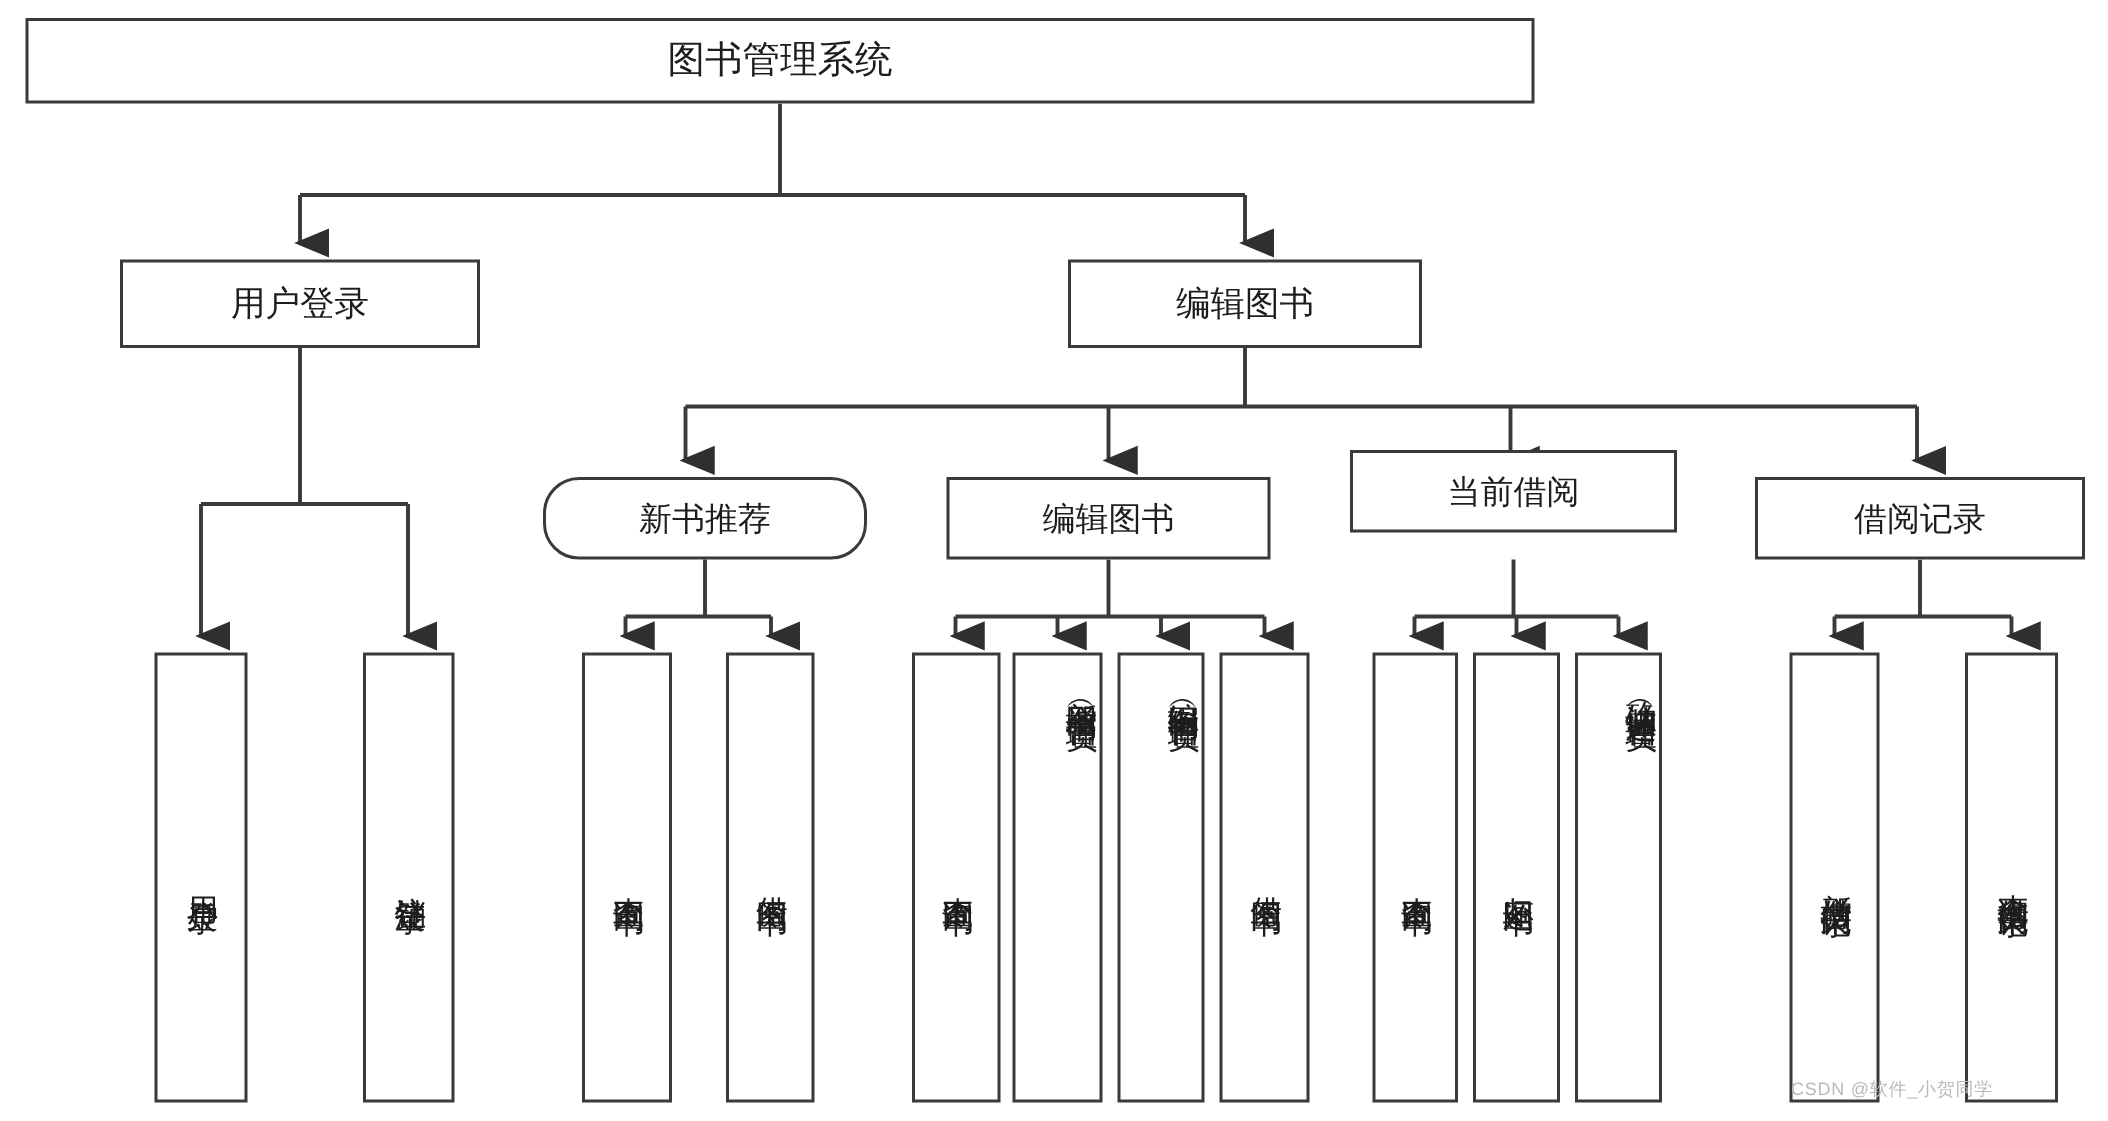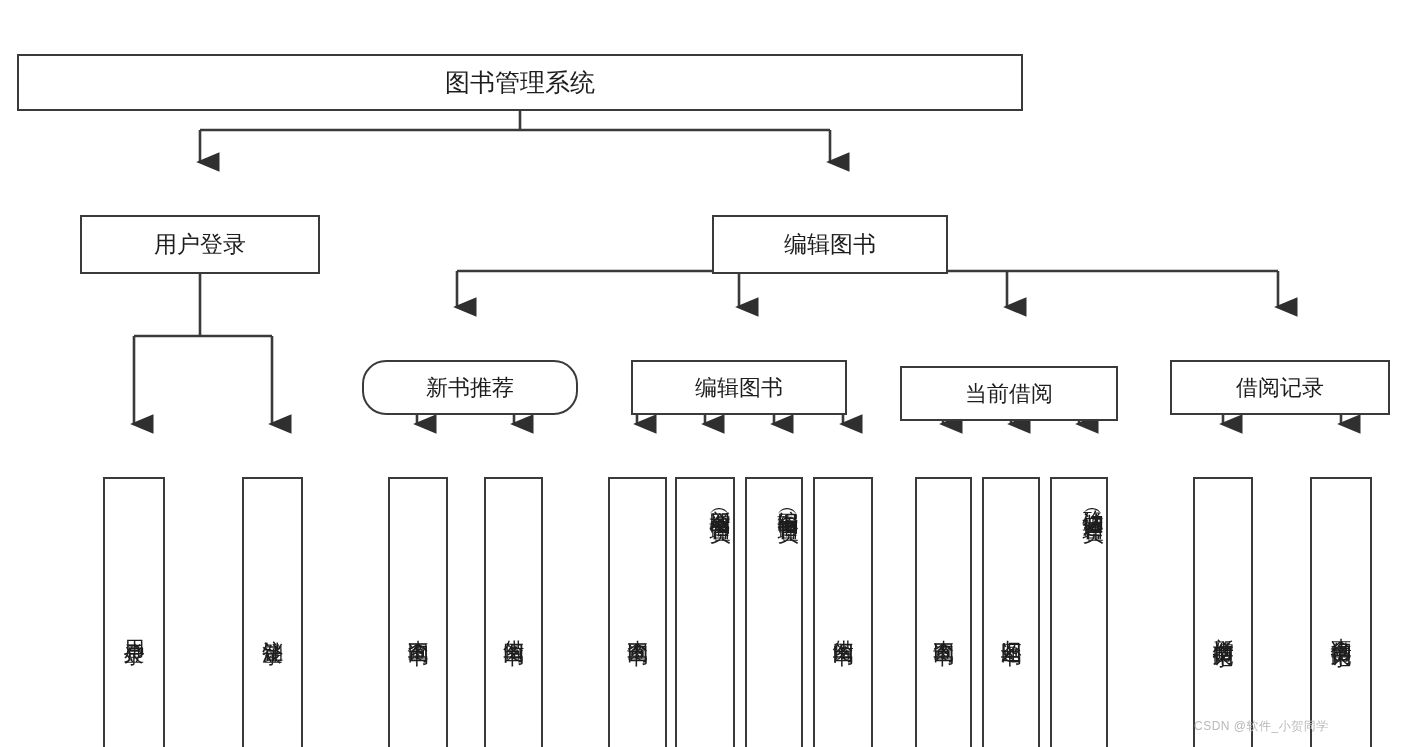--- a/index.html
+++ b/index.html
@@ -25,21 +25,20 @@
     position:absolute;
     box-sizing:border-box;
     border:2px solid #3a3a3a;
     background:#ffffff;
     display:flex;
     align-items:center;
     justify-content:center;
     text-align:center;
     color:#1d1d1d;
     line-height:1.25;
-    margin-top:42px;
   }
   .node.root{
     font-size:25px;
   }
   .node.level2{
     font-size:23px;
   }
   .node.level3{
     font-size:22px;
   }
@@ -121,21 +120,21 @@
     </g>
   </svg>
 
   <div class="node root" id="node-root" style="left: 17px; top: 12px; width: 1006px; height: 57px;">图书管理系统</div>
 
   <div class="node level2" id="node-l2-0" style="left: 80px; top: 173px; width: 240px; height: 59px;">用户登录</div>
   <div class="node level2" id="node-l2-1" style="left: 712px; top: 173px; width: 236px; height: 59px;">编辑图书</div>
 
   <div class="node level3" id="node-l3-0" style="left: 362px; top: 318px; width: 216px; height: 55px; border-radius: 24px;">新书推荐</div>
   <div class="node level3" id="node-l3-1" style="left: 631px; top: 318px; width: 216px; height: 55px;">编辑图书</div>
-  <div class="node level3" id="node-l3-2" style="left: 900px; top: 324px; width: 218px; height: 55px;">当前借阅</div>
+  <div class="node level3" id="node-l3-2" style="left: 900px; top: 300px; width: 218px; height: 55px;">当前借阅</div>
   <div class="node level3" id="node-l3-3" style="left: 1170px; top: 318px; width: 220px; height: 55px;">借阅记录</div>
 
   <div class="node leaf centered" id="node-leaf-0" style="left: 103px; top: 435px; width: 62px; height: 300px;">用户登录</div>
   <div class="node leaf centered" id="node-leaf-1" style="left: 242px; top: 435px; width: 61px; height: 300px;">注销登录</div>
   <div class="node leaf centered" id="node-leaf-2" style="left: 388px; top: 435px; width: 60px; height: 300px;">查询图书</div>
   <div class="node leaf centered" id="node-leaf-3" style="left: 484px; top: 435px; width: 59px; height: 300px;">借阅图书</div>
   <div class="node leaf centered" id="node-leaf-4" style="left: 608px; top: 435px; width: 59px; height: 300px;">查询图书</div>
   <div class="node leaf" id="node-leaf-5" style="left: 675px; top: 435px; width: 60px; height: 300px;">新增图书（管理员）</div>
   <div class="node leaf" id="node-leaf-6" style="left: 745px; top: 435px; width: 58px; height: 300px;">编辑图书（管理员）</div>
   <div class="node leaf centered" id="node-leaf-7" style="left: 813px; top: 435px; width: 60px; height: 300px;">借阅图书</div>

